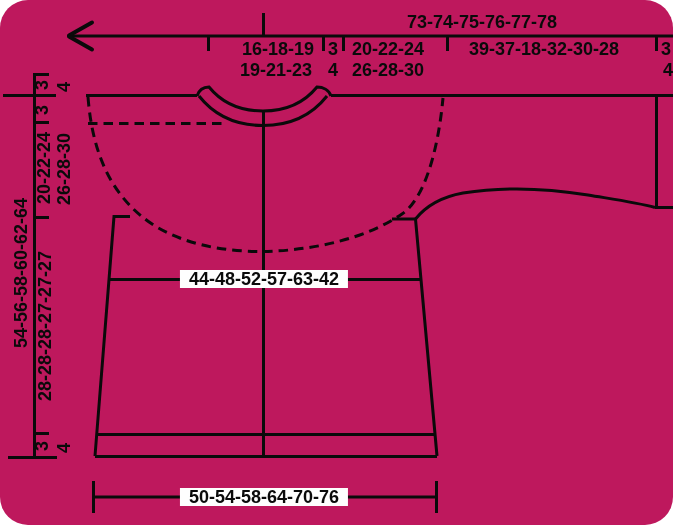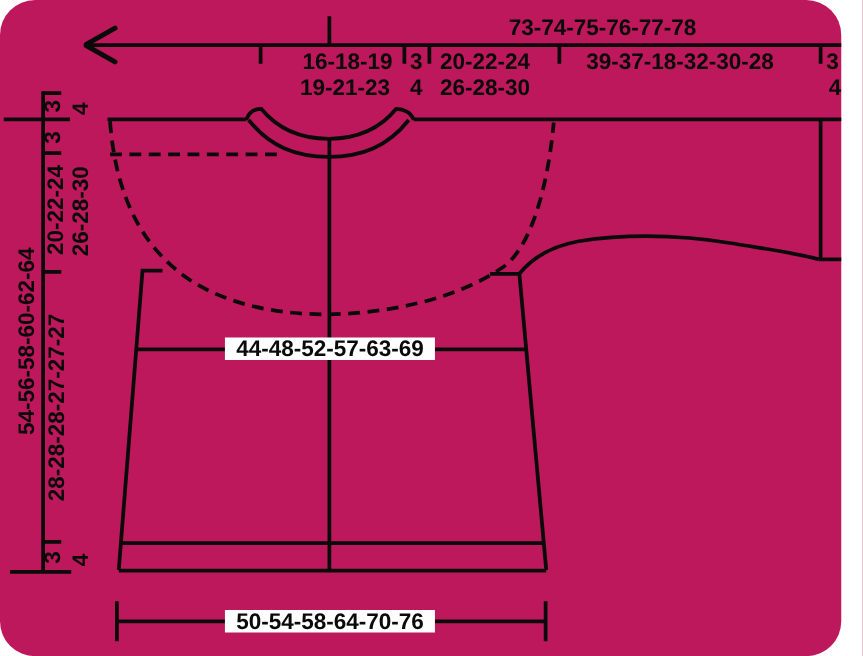--- a/index.html
+++ b/index.html
@@ -118,17 +118,17 @@
   <div class="lbl rot" style="left:44px;top:168px;">20-22-24</div>
   <div class="lbl rot" style="left:64px;top:169px;">26-28-30</div>
 
   <div class="lbl rot" style="left:21px;top:273px;">54-56-58-60-62-64</div>
 
   <div class="lbl rot" style="left:45px;top:326px;">28-28-28-27-27-27</div>
 
   <div class="lbl rot" style="left:42px;top:446px;">3</div>
   <div class="lbl rot" style="left:64px;top:448px;">4</div>
 
-  <div class="lbl whitebg" style="left:264px;top:279px;">44-48-52-57-63-69</div>
+  <div class="lbl whitebg" style="left:264px;top:279px;">44-48-52-57-63-42</div>
 
   <div class="lbl whitebg" style="left:264px;top:497px;text-align:right;">50-54-58-64-70-76</div>
 
 </div>
 
 </body></html>

